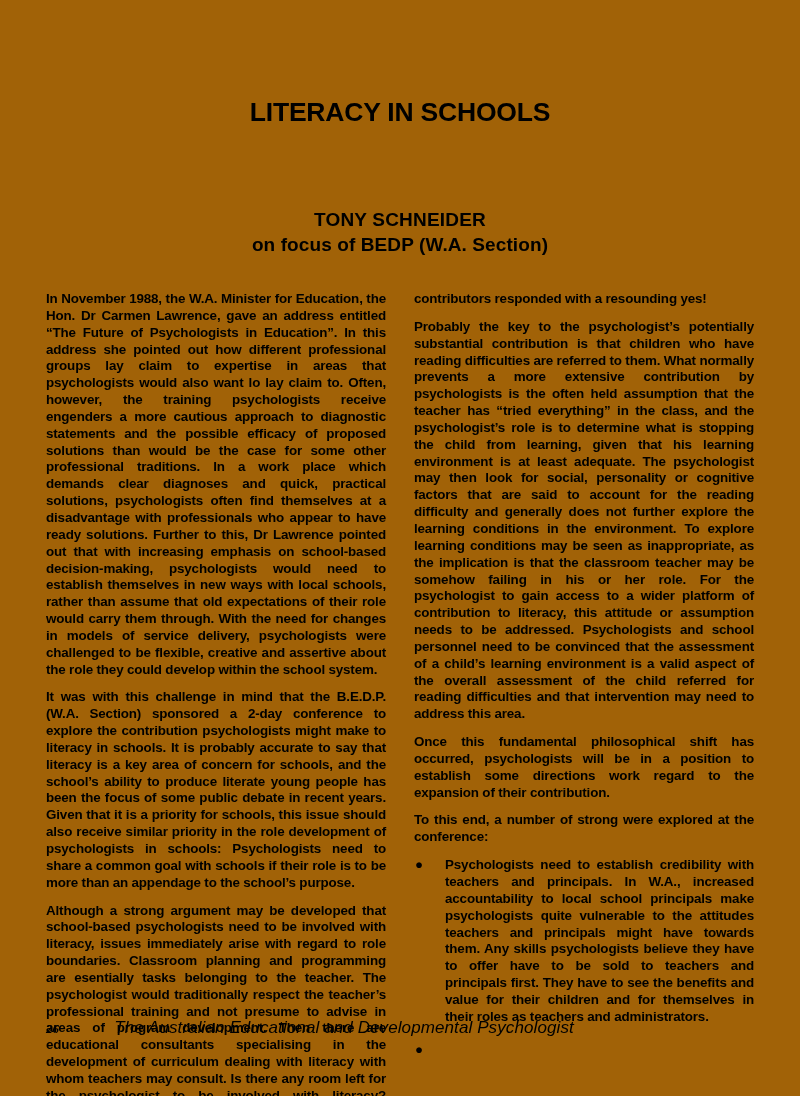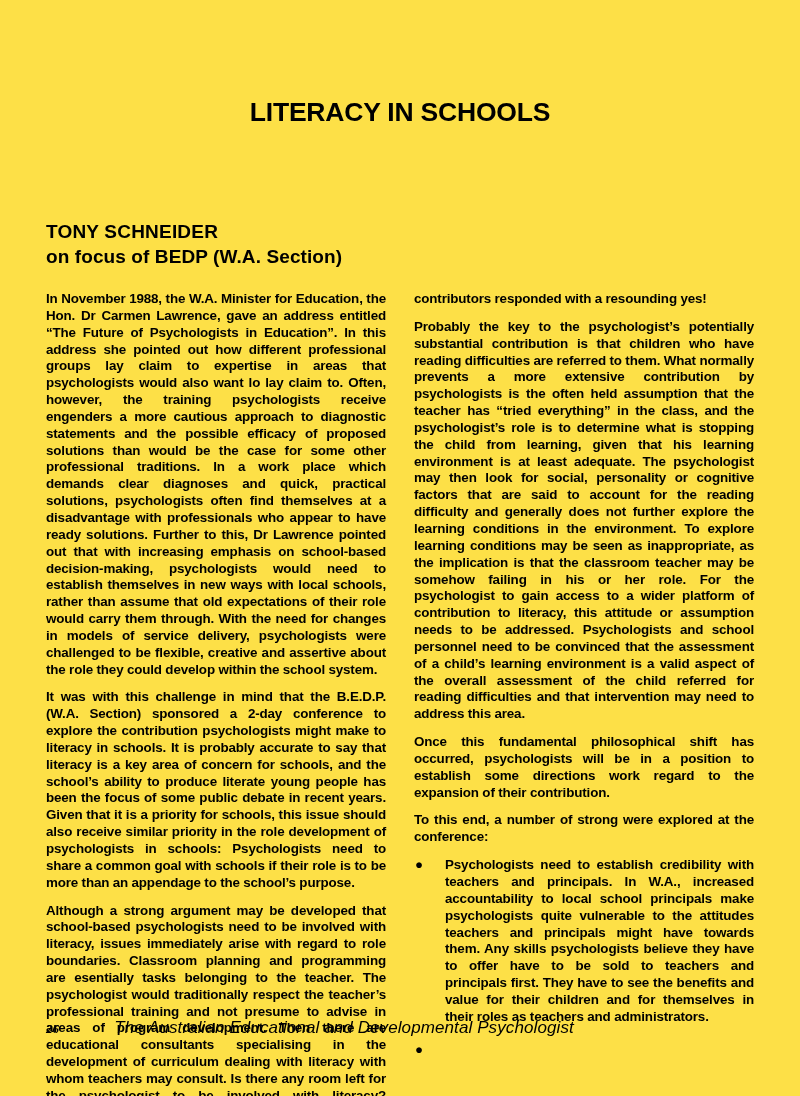--- a/index.html
+++ b/index.html
@@ -9,21 +9,21 @@
     background: #ffffff;
   }
   body {
     font-family: "Liberation Sans", "DejaVu Sans", sans-serif;
     color: #000000;
   }
   #page {
     position: relative;
     width: 800px;
     height: 1096px;
-    background: #fde047;
+    background: #a16207;
     overflow: hidden;
     box-sizing: border-box;
     padding-left: 46px;
   }
 
   
   #title-block {
     position: absolute;
     left: 46px;
     top: 96px;
@@ -35,22 +35,23 @@
     line-height: 33px;
     font-weight: bold;
     letter-spacing: -0.2px;
     white-space: nowrap;
   }
 
   
   #author-block {
     position: absolute;
     left: 46px;
-    top: 219px;
+    top: 207px;
     width: 708px;
+    text-align: center;
   }
   .author-name {
     font-size: 19px;
     line-height: 25px;
     font-weight: bold;
     letter-spacing: 0.2px;
   }
   .author-affil {
     font-size: 19px;
     line-height: 25px;

